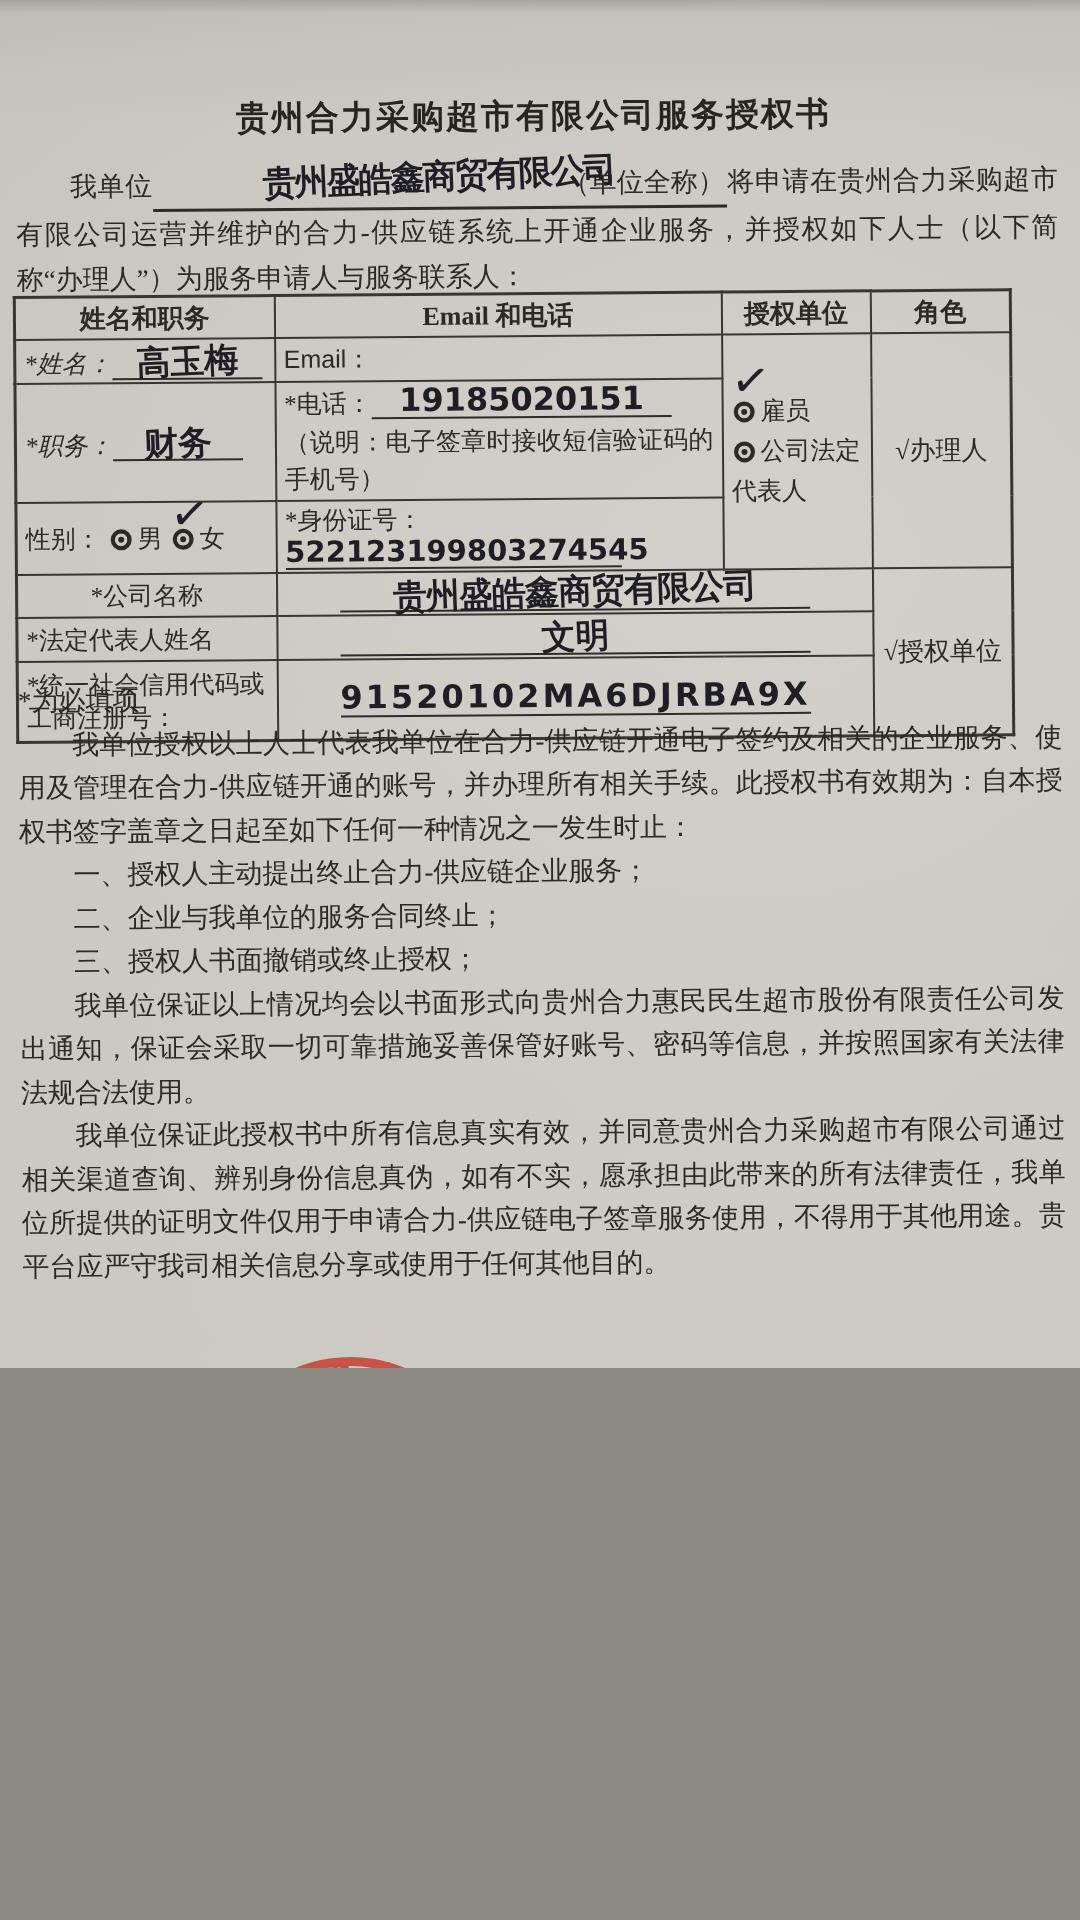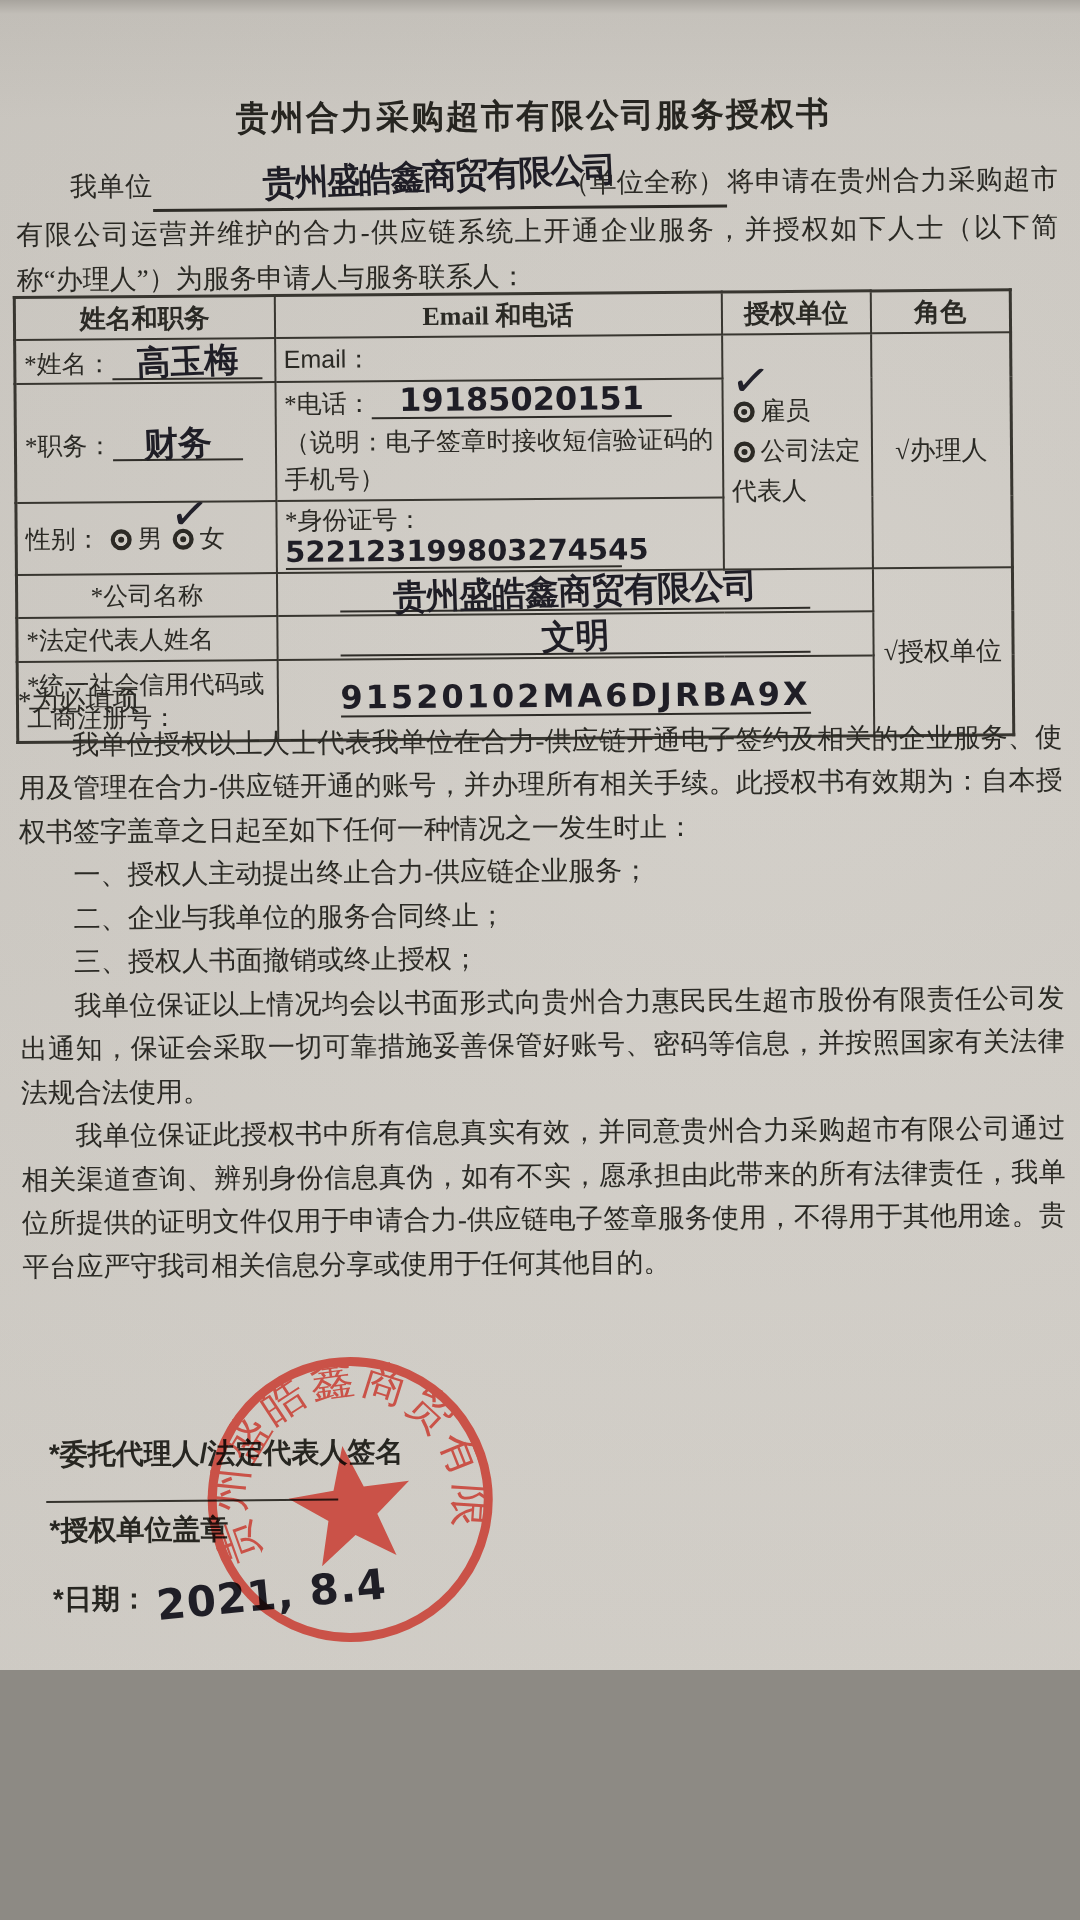--- a/index.html
+++ b/index.html
@@ -1,36 +1,36 @@
 <!DOCTYPE html>
 <html><head>
 <meta charset="utf-8">
 <style>
   html,body{margin:0;padding:0;background:#8d8a84;}
   .page{
-    position:relative;width:1080px;height:1670px;overflow:hidden;
+    position:relative;width:1080px;height:1368px;overflow:hidden;
     background:
       radial-gradient(160% 100% at 70% 40%, rgba(255,255,255,.10), rgba(0,0,0,.06)),
       linear-gradient(180deg,#aaa69f 0px,#c6c2bb 14px,#cdc9c2 120px,#cfcbc4 900px,#d5d1ca 1500px,#d8d4cd 1920px);
     font-family:"Liberation Serif",serif;color:#2b2a25;
   }
   .tilt{position:absolute;inset:0;transform:rotate(-0.45deg);transform-origin:540px 960px;}
   .doc-title{position:absolute;top:94px;left:0;width:1080px;text-align:center;
     font-family:"Liberation Sans",sans-serif;font-weight:bold;font-size:33px;letter-spacing:2px;color:#262520;}
   .intro{position:absolute;left:22px;top:158px;width:1042px;font-size:27px;line-height:45px;text-align:justify;}
   .indent{text-indent:2em;}
   .blank{display:inline-block;border-bottom:3px solid #2e2c27;padding:0 2px;white-space:nowrap;}
   .hand{font-family:"DejaVu Sans",sans-serif;font-weight:600;color:#1f1e26;display:inline-block;}
   .hand-intro{font-size:34px;transform:rotate(-2deg) translateY(-4px);margin-right:-52px;letter-spacing:-2px;}
 
   table.form{position:absolute;left:18px;top:292px;width:996px;border-collapse:collapse;
     border:3px solid #383630;font-size:25px;color:#2b2a25;table-layout:fixed;}
   table.form td{border:2px solid #383630;padding:2px 8px;vertical-align:middle;}
   tr.hdr td{text-align:center;font-weight:bold;height:36px;font-size:26px;}
-  .lbl{white-space:nowrap;}
+  .lbl{white-space:nowrap;font-style:italic;}
   .u{display:inline-block;border-bottom:2.5px solid #2e2c28;text-align:center;vertical-align:bottom;line-height:1.05;}
   .u150{width:150px;} .u130{width:130px;} .u300{width:300px;} .u330{width:336px;} .u460{width:470px;}
   .h34{font-size:34px;} .h32{font-size:32px;} .h30{font-size:29px;}
   .hand.rot{transform:rotate(-2deg) translateY(2px);}
   .code{letter-spacing:3px;}
   .note{font-size:25px;line-height:37px;margin-top:4px;text-align:justify;}
   .email-cell{font-family:"Liberation Sans",sans-serif;}
   .radio-wrap{position:relative;display:inline-block;margin:0 6px 0 10px;}
   .radio{display:inline-block;width:13px;height:13px;border:4px solid #2c2a25;border-radius:50%;
     background:#2c2a25;box-shadow:inset 0 0 0 3.5px #cfcbc4;vertical-align:-3px;}

